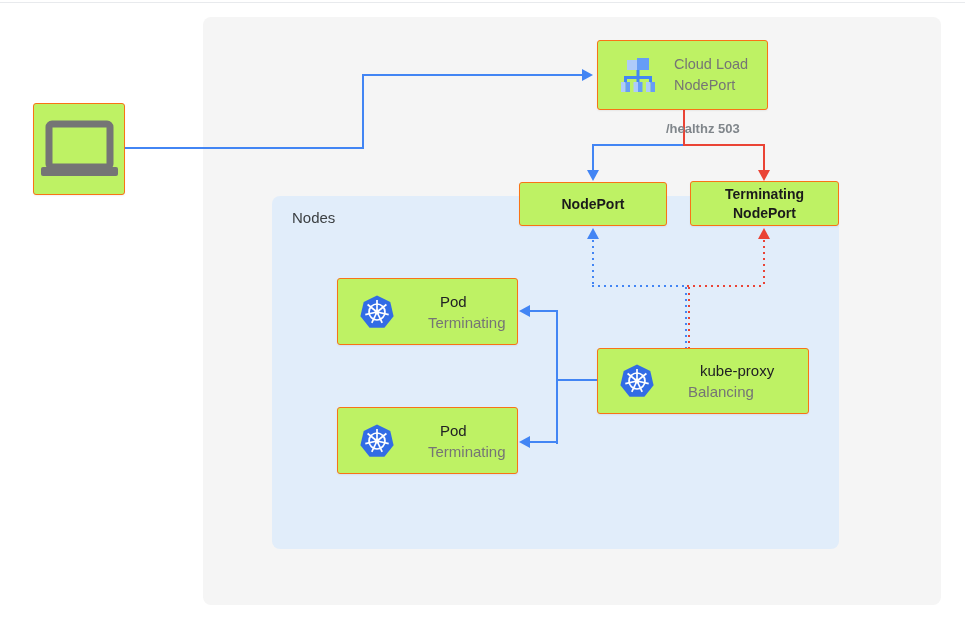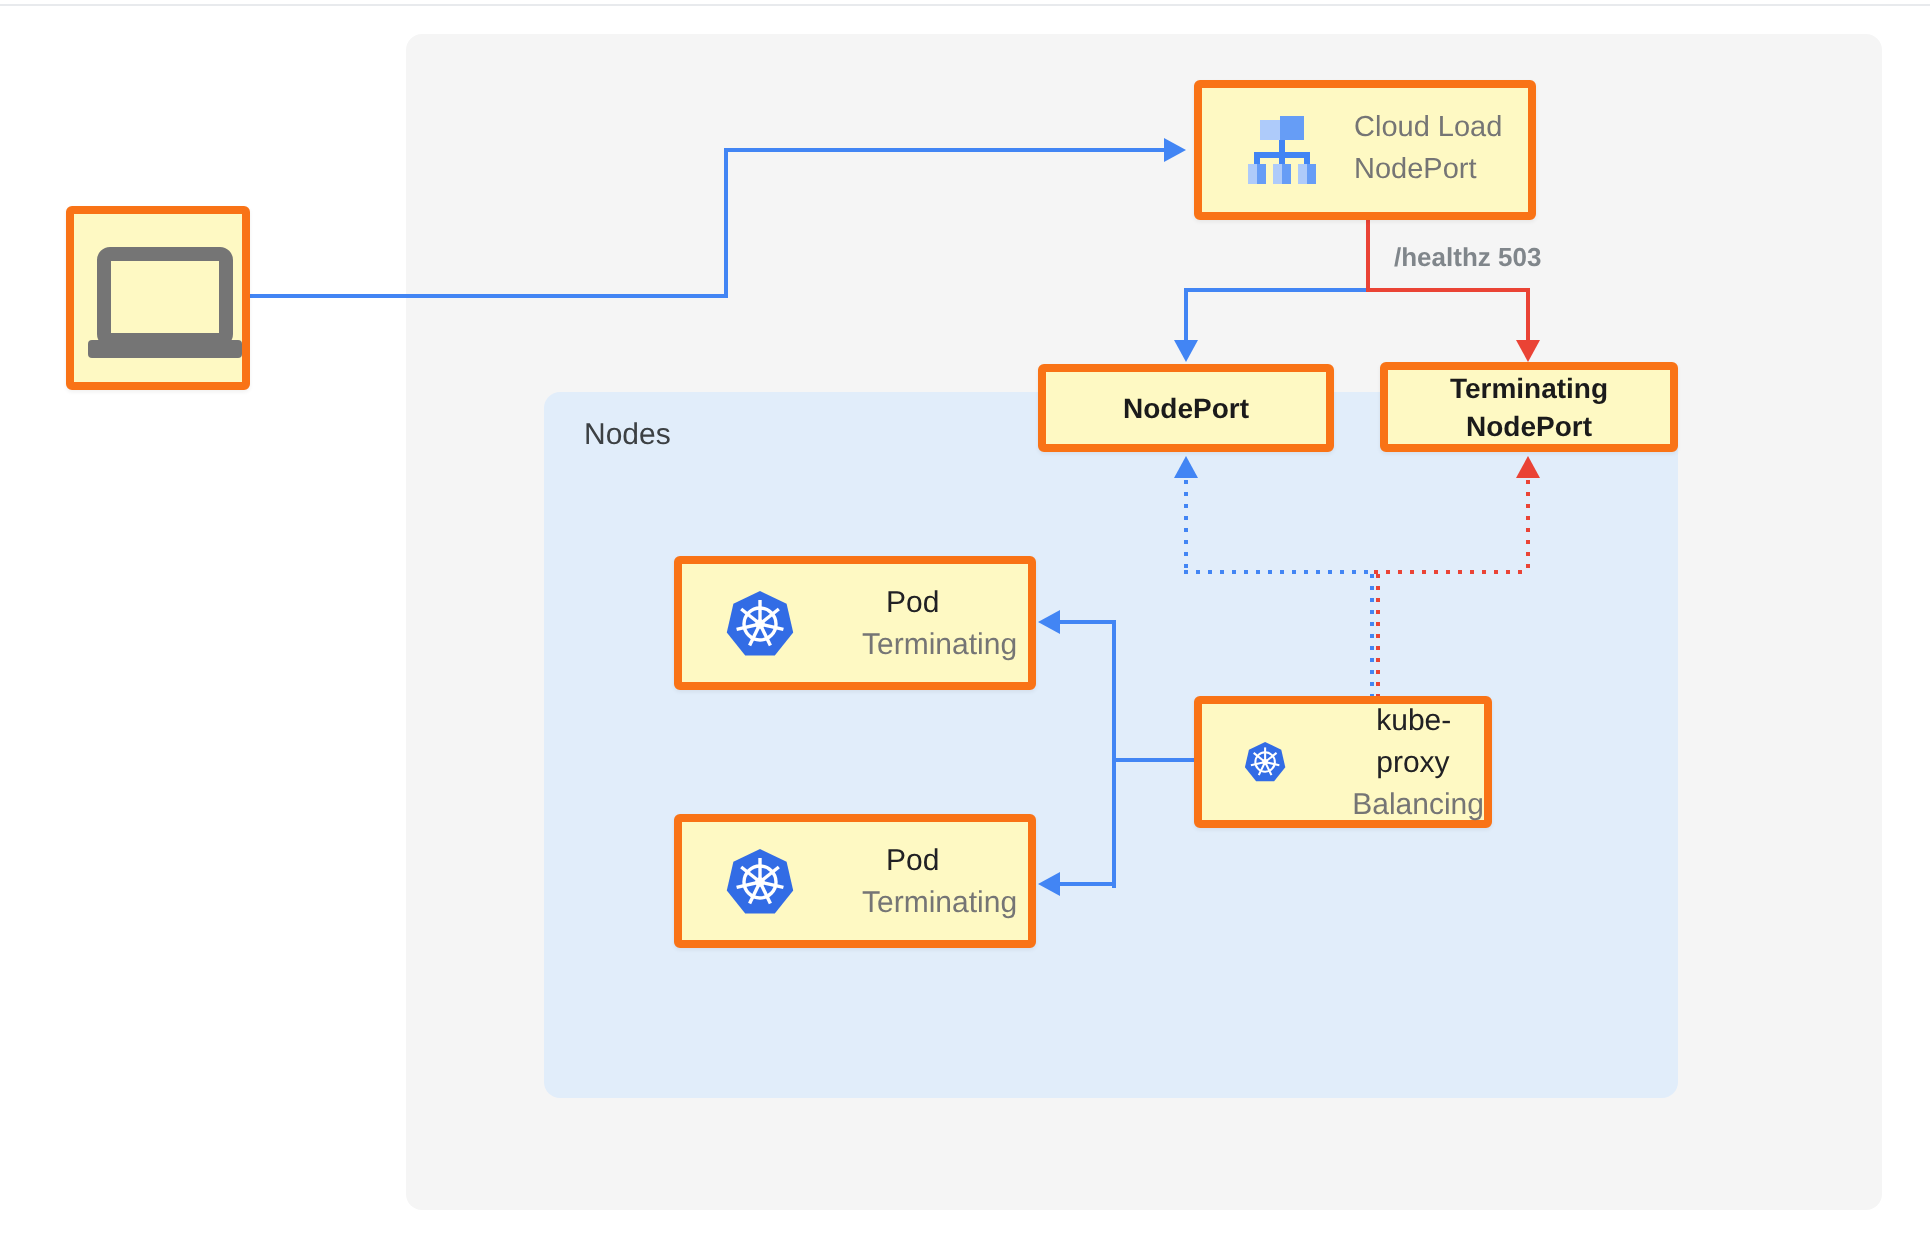--- a/index.html
+++ b/index.html
@@ -21,28 +21,28 @@
   
   .arr{position:absolute;width:0;height:0;}
   .arr-right-blue{border-top:6px solid transparent;border-bottom:6px solid transparent;border-left:11px solid var(--blue);}
   .arr-down-blue{border-left:6px solid transparent;border-right:6px solid transparent;border-top:11px solid var(--blue);}
   .arr-down-red{border-left:6px solid transparent;border-right:6px solid transparent;border-top:11px solid var(--red);}
   .arr-up-blue{border-left:6px solid transparent;border-right:6px solid transparent;border-bottom:11px solid var(--blue);}
   .arr-up-red{border-left:6px solid transparent;border-right:6px solid transparent;border-bottom:11px solid var(--red);}
   .arr-left-blue{border-top:6px solid transparent;border-bottom:6px solid transparent;border-right:11px solid var(--blue);}
 
   
-  .box{position:absolute;background:#fef9c3;border:4px solid #f97316;border-radius:3px;box-shadow:0 1px 2px rgba(0,0,0,.06);box-sizing:border-box;}
+  .box{position:absolute;background:#bef264;border:1px solid #f97316;border-radius:3px;box-shadow:0 1px 2px rgba(0,0,0,.06);box-sizing:border-box;}
   .port-box{display:flex;align-items:center;justify-content:center;text-align:center;font-weight:700;font-size:14px;color:#1b1b1b;line-height:19px;}
   .icon-box{display:flex;align-items:center;gap:16px;padding-left:20px;}
   .icon-box .txt{display:flex;flex-direction:column;line-height:21px;}
   .title{font-size:15px;color:#212124;margin-left:28px;}
   .subtitle{font-size:15px;color:#757575;margin-left:16px;}
   .clb-text{font-size:14.5px;color:#757575;line-height:21px;}
-  .healthz{position:absolute;left:697px;top:121px;font-size:13px;font-weight:700;color:#80868b;}
+  .healthz{position:absolute;left:666px;top:121px;font-size:13px;font-weight:700;color:#80868b;}
 </style>
 </head>
 <body>
 
 <div class="canvas">
 
   <div class="top-divider"></div>
   <div class="gray-panel"></div>
 
   <div class="nodes-panel">
@@ -155,21 +155,21 @@
         <line x1="19" y1="19" x2="9.6" y2="11.5"></line>
       </g>
       <circle cx="19" cy="19" r="2.4" fill="#fff"></circle>
     </svg>
     <div class="txt">
       <span class="title">Pod</span>
       <span class="subtitle">Terminating</span>
     </div>
   </div>
 
-  <div class="box icon-box" style="left:597px;top:348px;width:149px;height:66px;">
+  <div class="box icon-box" style="left:597px;top:348px;width:212px;height:66px;">
     <svg width="38" height="38" viewBox="0 0 38 38">
       <polygon points="19,2.5 32.3,8.9 35.6,23.3 26.4,34.8 11.6,34.8 2.4,23.3 5.7,8.9" fill="#326ce5"></polygon>
       <circle cx="19" cy="19" r="8" fill="none" stroke="#fff" stroke-width="1.7"></circle>
       <g stroke="#fff" stroke-width="1.7">
         <line x1="19" y1="19" x2="19" y2="7"></line>
           <line x1="19" y1="19" x2="28.4" y2="11.5"></line>
         <line x1="19" y1="19" x2="30.7" y2="21.7"></line>
           <line x1="19" y1="19" x2="24.2" y2="29.8"></line>
         <line x1="19" y1="19" x2="13.8" y2="29.8"></line>
           <line x1="19" y1="19" x2="7.3" y2="21.7"></line>

